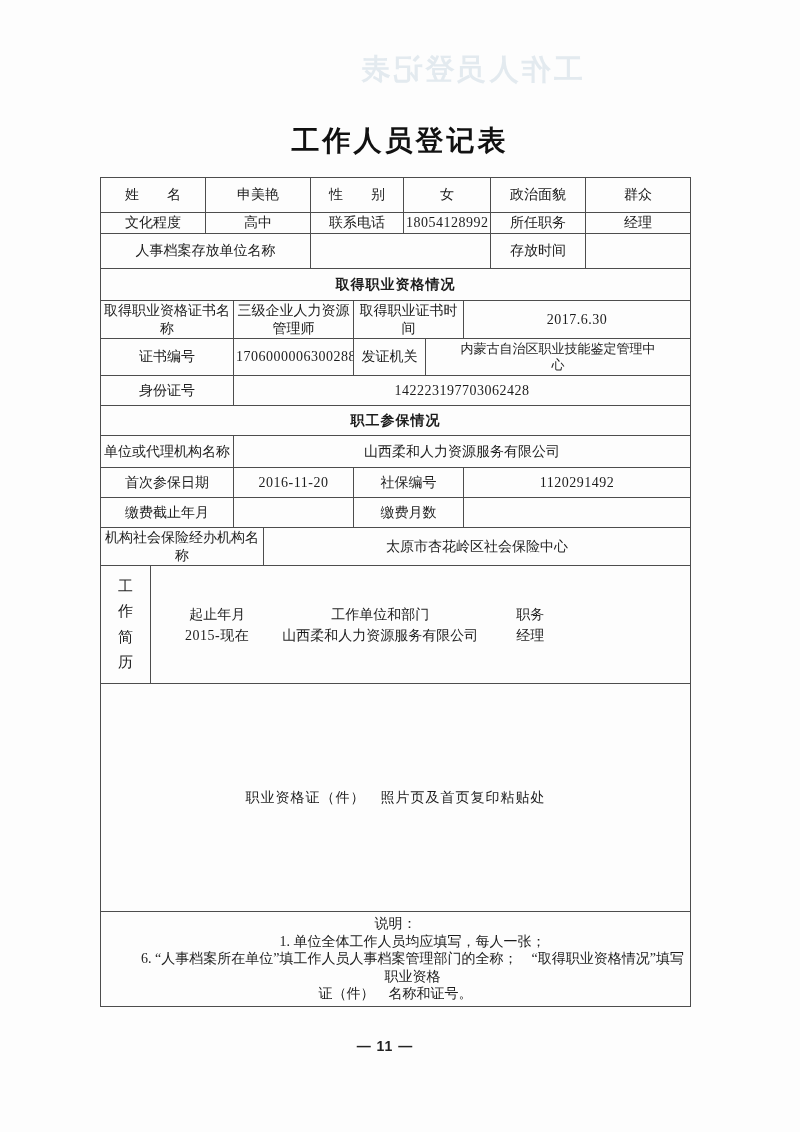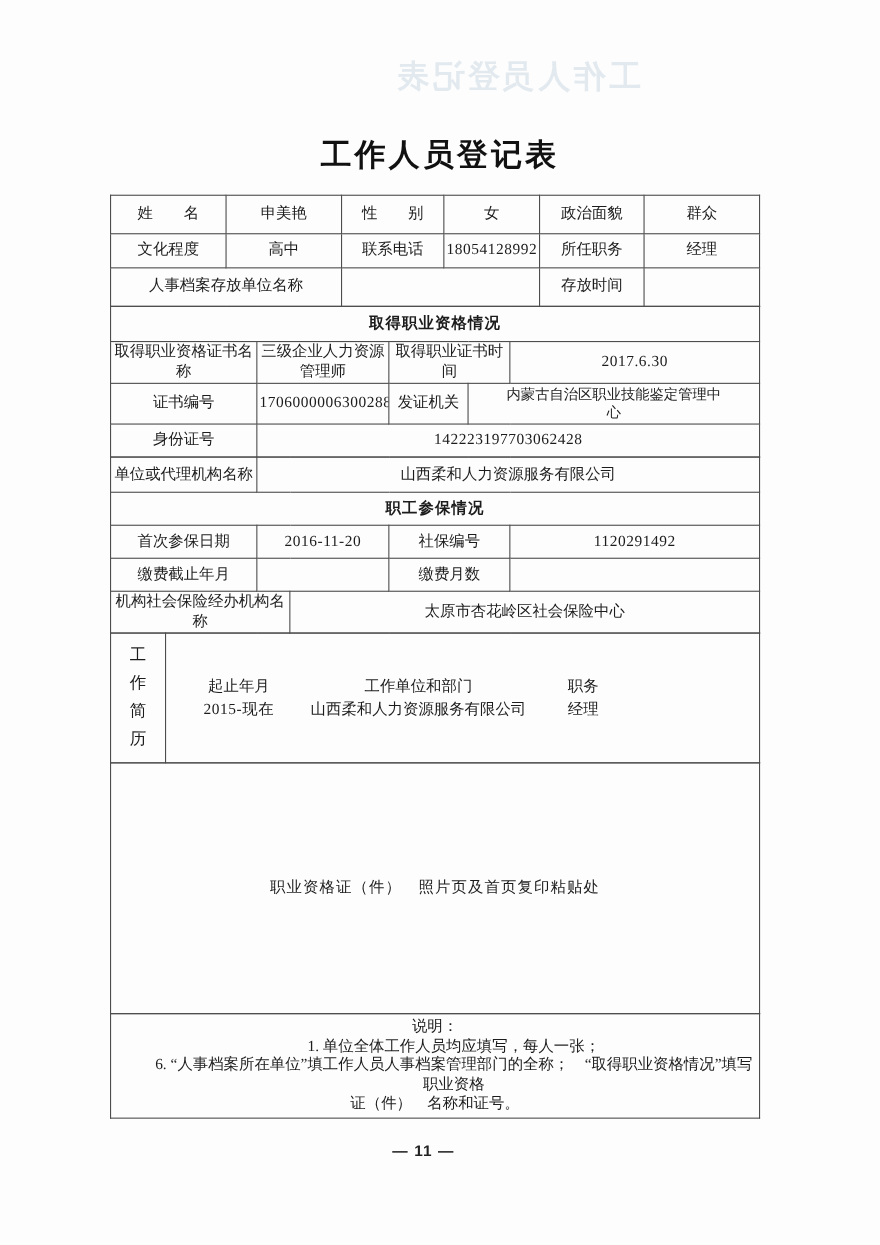--- a/index.html
+++ b/index.html
@@ -87,21 +87,21 @@
         </colgroup>
       <tbody>
           <tr style="height:35px">
         <td>姓　　名</td>
         <td>申美艳</td>
         <td>性　　别</td>
         <td>女</td>
         <td>政治面貌</td>
         <td>群众</td>
       </tr>
-      <tr style="height:31px">
+      <tr style="height:21px">
         <td>文化程度</td>
         <td>高中</td>
         <td>联系电话</td>
         <td class="num">18054128992</td>
         <td>所任职务</td>
         <td>经理</td>
       </tr>
       <tr style="height:35px">
         <td colspan="2">人事档案存放单位名称</td>
         <td colspan="2"></td>
@@ -146,26 +146,26 @@
 
     <table class="tbl">
       <colgroup>
           <col style="width:133px">
           <col style="width:30px">
           <col style="width:90px">
           <col style="width:110px">
           <col style="width:227px">
         </colgroup>
       <tbody>
-          <tr style="height:32px">
+          <tr style="height:30px">
+        <td colspan="5" class="sec-hd">职工参保情况</td>
+      </tr>
+      <tr style="height:32px">
         <td class="small">单位或代理机构名称</td>
         <td colspan="4">山西柔和人力资源服务有限公司</td>
-      </tr>
-      <tr style="height:30px">
-        <td colspan="5" class="sec-hd">职工参保情况</td>
       </tr>
       <tr style="height:30px">
         <td>首次参保日期</td>
         <td colspan="2" class="num">2016-11-20</td>
         <td>社保编号</td>
         <td class="num">1120291492</td>
       </tr>
       <tr style="height:30px">
         <td>缴费截止年月</td>
         <td colspan="2"></td>

